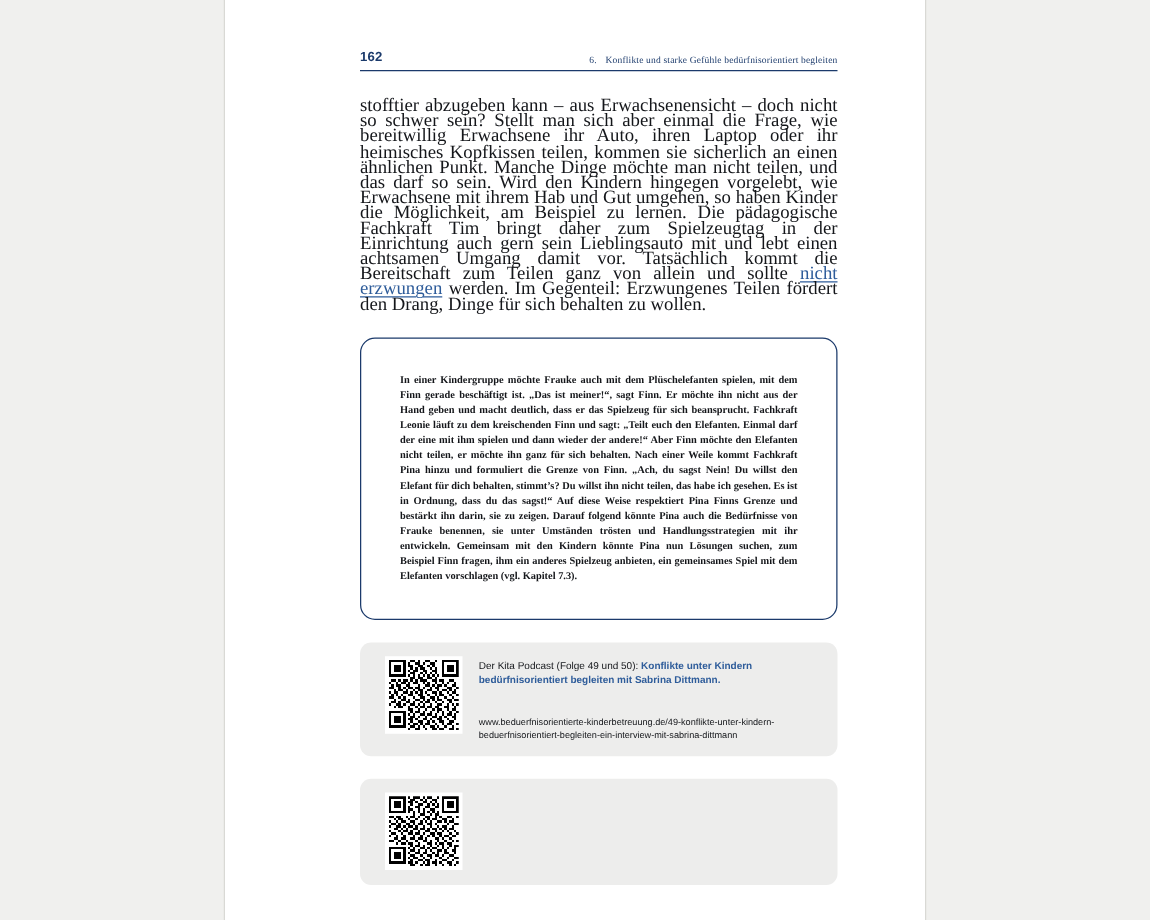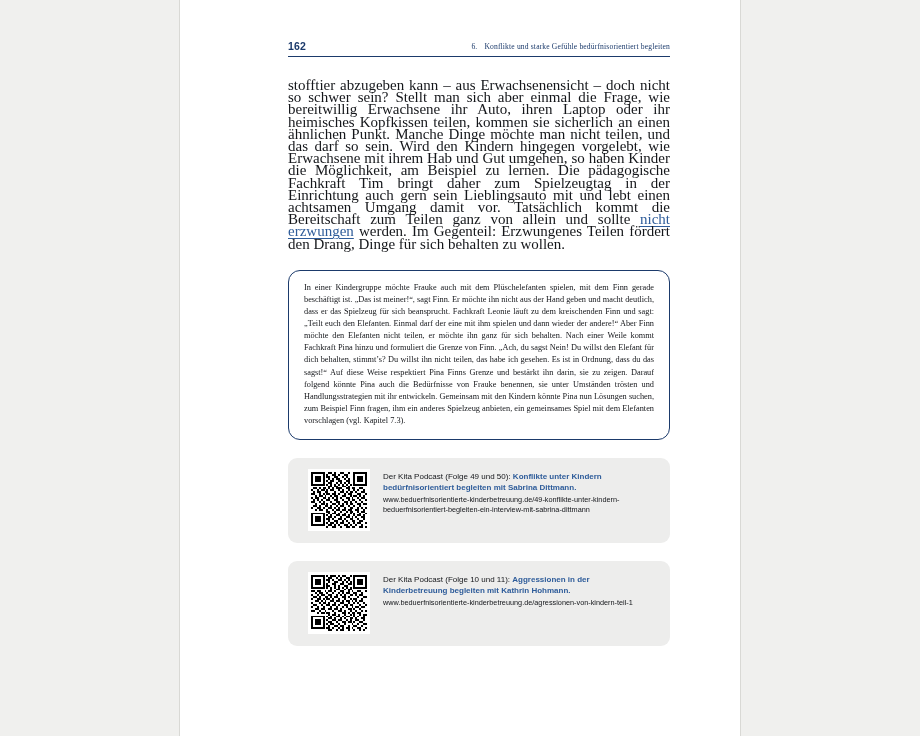--- a/index.html
+++ b/index.html
@@ -25,21 +25,21 @@
   }
   .page-inner {
     position: absolute;
     left: 108px;
     top: 40px;
     width: 382px;
   }
   
   .runhead {
     display: flex;
-    align-items: center;
+    align-items: flex-end;
     justify-content: space-between;
     padding-bottom: 4px;
     border-bottom: 0.8px solid #1b3a6b;
     margin-bottom: 22px;
   }
   .folio {
     color: #1b3a6b;
     font-family: "Liberation Sans", sans-serif;
     font-size: 10.5px;
     font-weight: 600;
@@ -74,26 +74,27 @@
 
   
   .example-box {
     margin-top: 20px;
     border: 1.1px solid #1b3a6b;
     border-radius: 12px;
     padding: 11px 15px 12px 15px;
     box-sizing: border-box;
   }
   .example-box p {
-    margin: 0;
+    margin: 16px;
     font-size: 8.3px;
     line-height: 12.1px;
     text-align: justify;
     color: #14161a;
     hyphens: auto;
+    font-weight: bold;
     -webkit-hyphens: auto;
   }
 
   
   .qr-card {
     margin-top: 18px;
     background: #ededec;
     border-radius: 9px;
     padding: 11px 14px 12px 20px;
     display: flex;
@@ -118,21 +119,21 @@
     font-family: "Liberation Sans", sans-serif;
     font-size: 8px;
     line-height: 11.2px;
     color: #14161a;
   }
   .qr-title .hl {
     color: #2e5c9a;
     font-weight: 700;
   }
   .qr-url {
-    margin-top: 2px;
+    margin-top: 23px;
     font-family: "Liberation Sans", sans-serif;
     font-size: 7.3px;
     line-height: 10px;
     color: #14161a;
     word-break: break-word;
   }
 </style>
 </head>
 <body>
 
@@ -695,20 +696,16 @@
             <rect x="9" y="28" width="2" height="1"></rect>
               <rect x="13" y="28" width="1" height="1"></rect>
               <rect x="15" y="28" width="2" height="1"></rect>
               <rect x="19" y="28" width="1" height="1"></rect>
               <rect x="22" y="28" width="1" height="1"></rect>
               <rect x="25" y="28" width="1" height="1"></rect>
               <rect x="27" y="28" width="1" height="1"></rect>
           </g>
         </svg>
       </div>
-      <div class="qr-text">
-        <div class="qr-title"><span>Der Kita Podcast (Folge 10 und 11): </span><span class="hl">Aggressionen in der Kinderbetreuung begleiten mit Kathrin Hohmann.</span></div>
-        <div class="qr-url">www.beduerfnisorientierte-kinderbetreuung.de/agressionen-von-kindern-teil-1</div>
-      </div>
     </div>
 
   </div>
 </div>
 
 </body></html>

